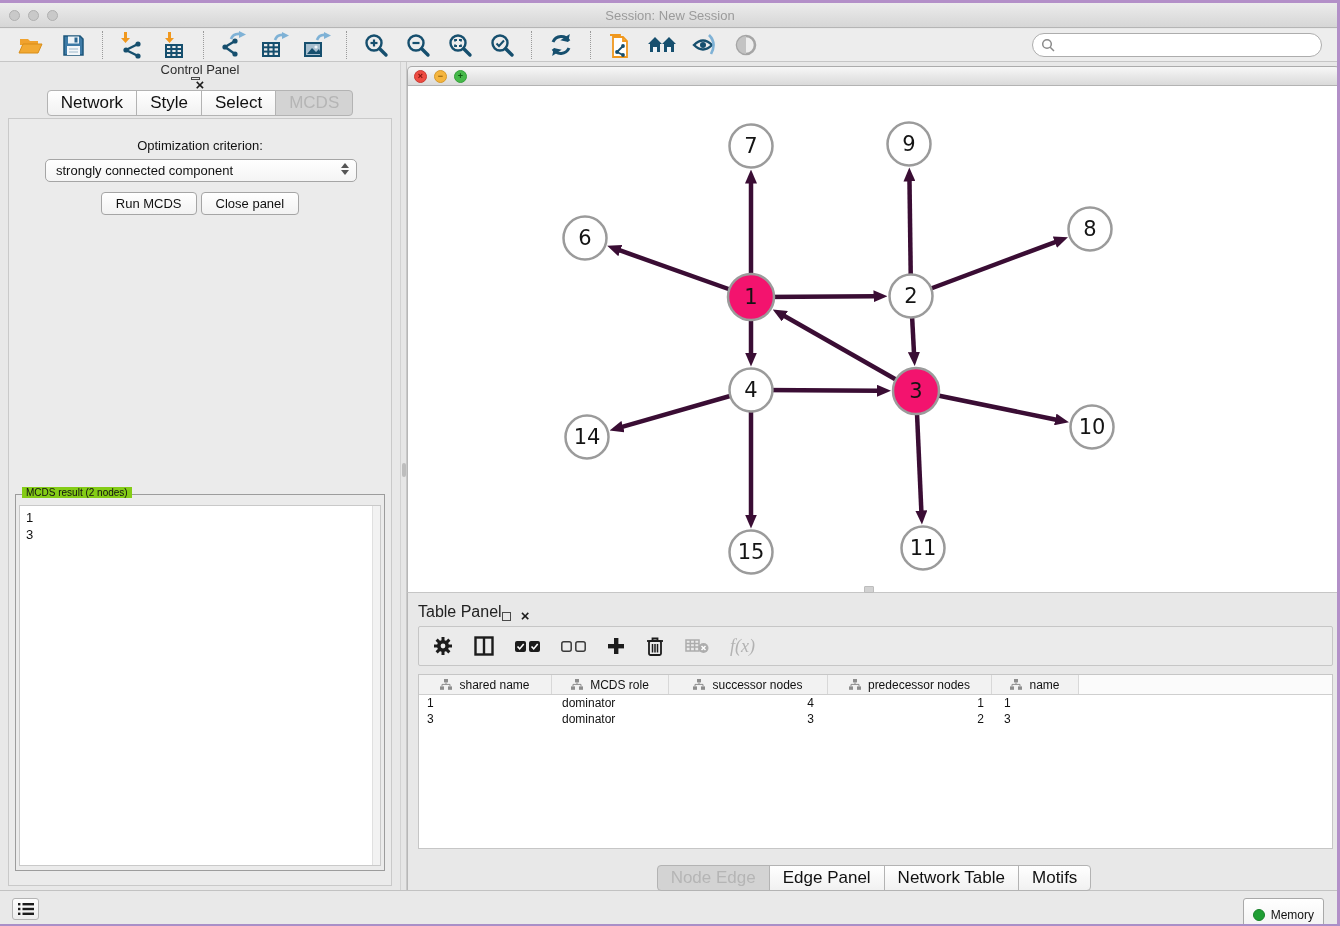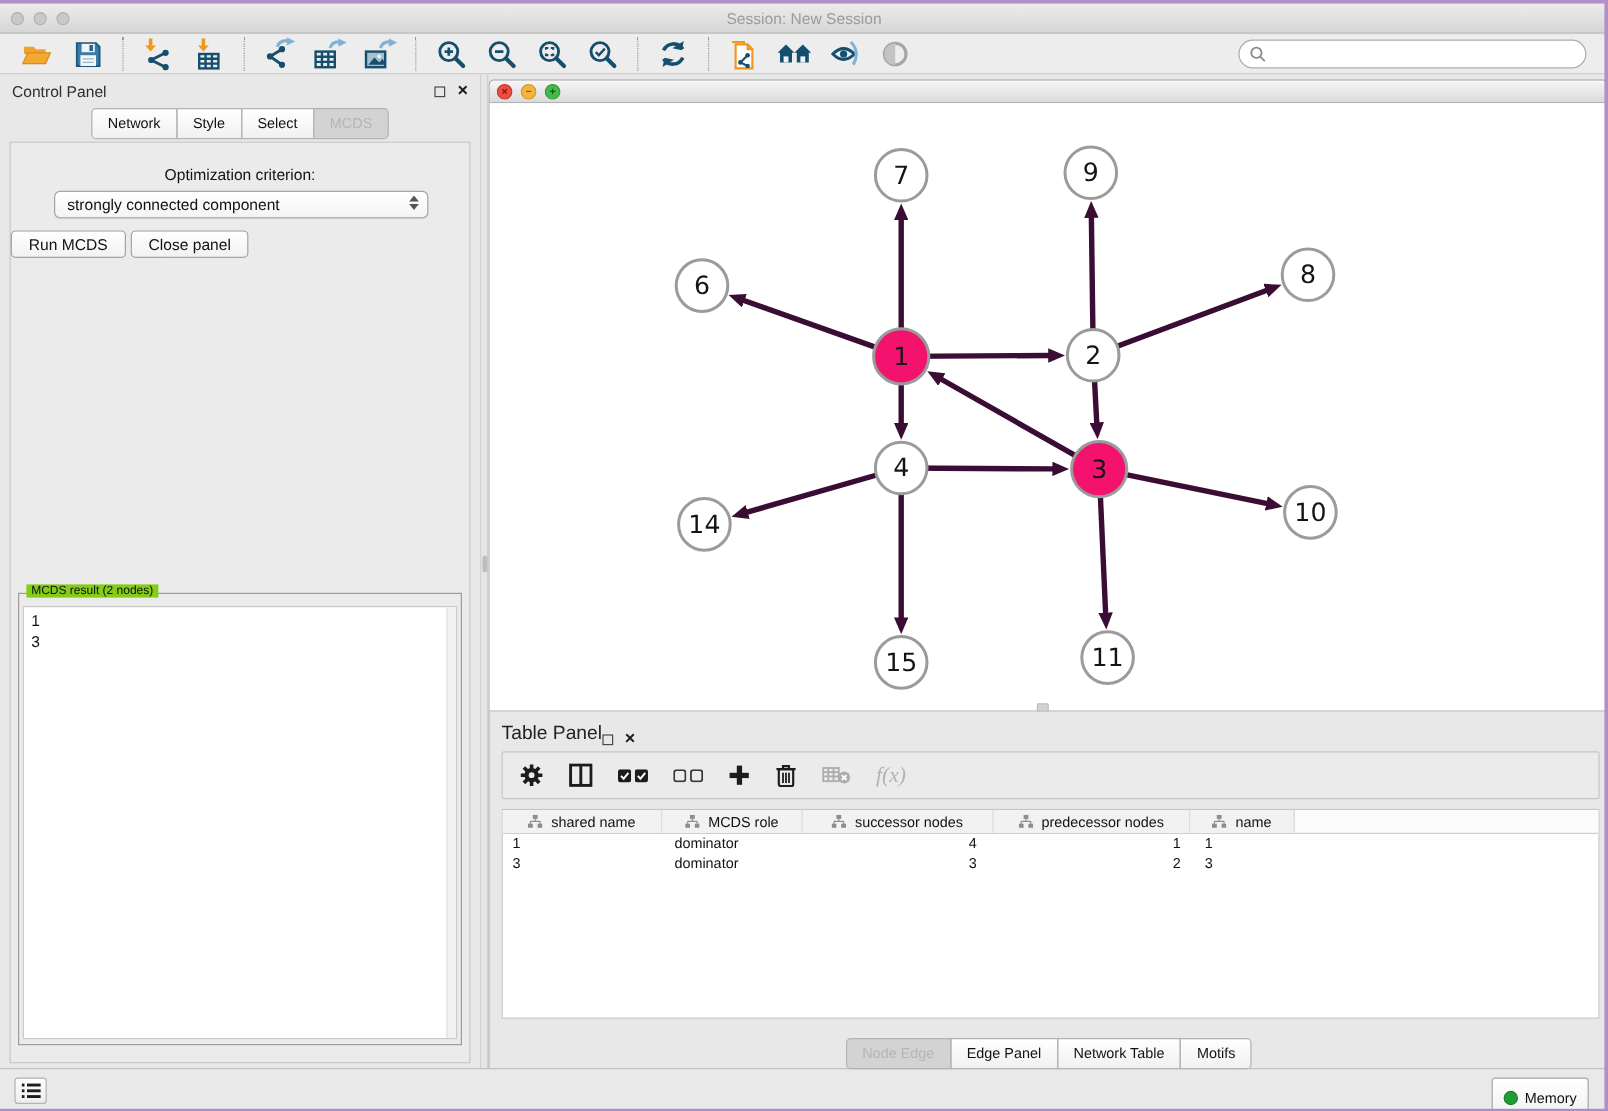--- a/index.html
+++ b/index.html
@@ -20,38 +20,38 @@
   
   .toolbar{position:absolute;left:0;top:29px;width:1340px;height:33px;background:#ededed;border-bottom:1px solid #c6c6c6;display:flex;align-items:center;padding:0 10px;}
   .tb-btn{width:30px;height:30px;display:flex;align-items:center;justify-content:center;margin:0 6px;flex:none;}
   .tb-sep{width:1px;height:28px;border-left:1px dotted #9a9a9a;margin:0 8px;flex:none;}
   .tb-spacer{flex:1;}
   .searchbox{width:290px;height:24px;background:#fff;border:1px solid #adadad;border-radius:12px;display:flex;align-items:center;padding-left:8px;margin-right:8px;}
   .searchbox input{border:none;outline:none;background:transparent;font-size:13px;width:250px;margin-left:5px;font-family:inherit;}
 
   
   .control-panel{position:absolute;left:0;top:62px;width:400px;height:828px;background:#e8e8e8;}
-  .panel-head{height:28px;display:flex;align-items:center;padding:0 10px;}
+  .panel-head{height:28px;display:flex;align-items:center;padding:0 10px;flex-direction:column;}
   .panel-head .ptitle{font-size:13px;color:#2e2e2e;}
   .panel-head .ph-sp{flex:1;}
   .float-ico{width:9px;height:9px;border:1.5px solid #4a4a4a;margin-right:10px;}
   .close-ico{font-size:15px;font-weight:700;color:#1c1c1c;line-height:10px;}
   .seg-row{display:flex;justify-content:center;position:relative;z-index:2;}
-  .seg-btn{height:22px;padding:12px 13px;background:linear-gradient(#ffffff,#f1f1f1);border:1px solid #b3b3b3;margin-left:-1px;font-size:12px;color:#111;display:flex;align-items:center;}
+  .seg-btn{height:22px;padding:12px 13px;background:linear-gradient(#ffffff,#f1f1f1);border:1px solid #b3b3b3;margin-left:-1px;font-size:17px;color:#111;display:flex;align-items:center;}
   .seg-btn:first-child{border-radius:4px 0 0 4px;margin-left:0;}
   .seg-btn:last-child{border-radius:0 4px 4px 0;}
   .seg-btn.active{background:#d3d3d3;color:#b5b5b5;}
   .cp-body{position:absolute;left:8px;top:56px;width:384px;height:768px;background:#ebebeb;border:1px solid #c9c9c9;}
   .opt-label{text-align:center;font-size:13px;color:#111;margin-top:19px;}
   .dropdown{position:absolute;left:36px;top:40px;width:312px;height:23px;background:linear-gradient(#ffffff,#f4f4f4);border:1px solid #a5a5a5;border-radius:5px;display:flex;align-items:center;padding-left:10px;font-size:13px;color:#111;}
   .dd-stepper{position:absolute;right:7px;top:3px;display:flex;flex-direction:column;gap:2px;}
   .dd-stepper i{display:block;width:0;height:0;border-left:4px solid transparent;border-right:4px solid transparent;}
   .dd-up{border-bottom:5px solid #555;}
   .dd-down{border-top:5px solid #555;}
-  .btn-row{position:absolute;left:0;top:73px;width:100%;display:flex;justify-content:flex-start;gap:4px;}
+  .btn-row{position:absolute;left:0;top:73px;width:100%;display:flex;justify-content:center;gap:4px;}
   .push-btn{height:23px;padding:0 14px;background:linear-gradient(#ffffff,#f2f2f2);border:1px solid #a5a5a5;border-radius:4px;font-size:13px;color:#111;display:flex;align-items:center;}
   .result-fieldset{position:absolute;left:6px;top:375px;width:370px;height:377px;border:1px solid #9c9c9c;}
   .result-legend{position:absolute;left:6px;top:-8px;background:#84cc16;padding:0 4px;font-size:10px;color:#111;}
   .result-area{position:absolute;left:3px;top:10px;width:362px;height:361px;background:#fff;border:1px solid #c9c9c9;}
   .result-lines{padding:3px 0 0 6px;font-size:13px;line-height:17px;color:#111;}
   .result-scroll{position:absolute;right:0;top:0;width:8px;height:100%;background:#f2f2f2;border-left:1px solid #e0e0e0;}
 
   
   .v-splitter{position:absolute;left:400px;top:62px;width:7px;height:828px;background:#e6e6e6;border-left:1px solid #d2d2d2;border-right:1px solid #c9c9c9;}
   .v-handle{position:absolute;left:1px;top:401px;width:4px;height:14px;background:#bdbdbd;border-radius:2px;}

